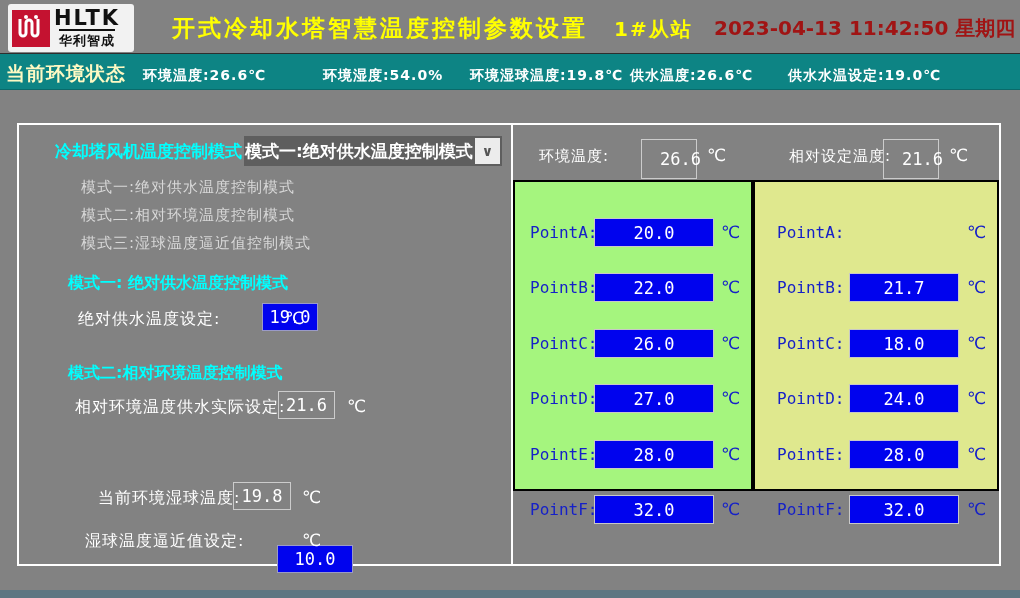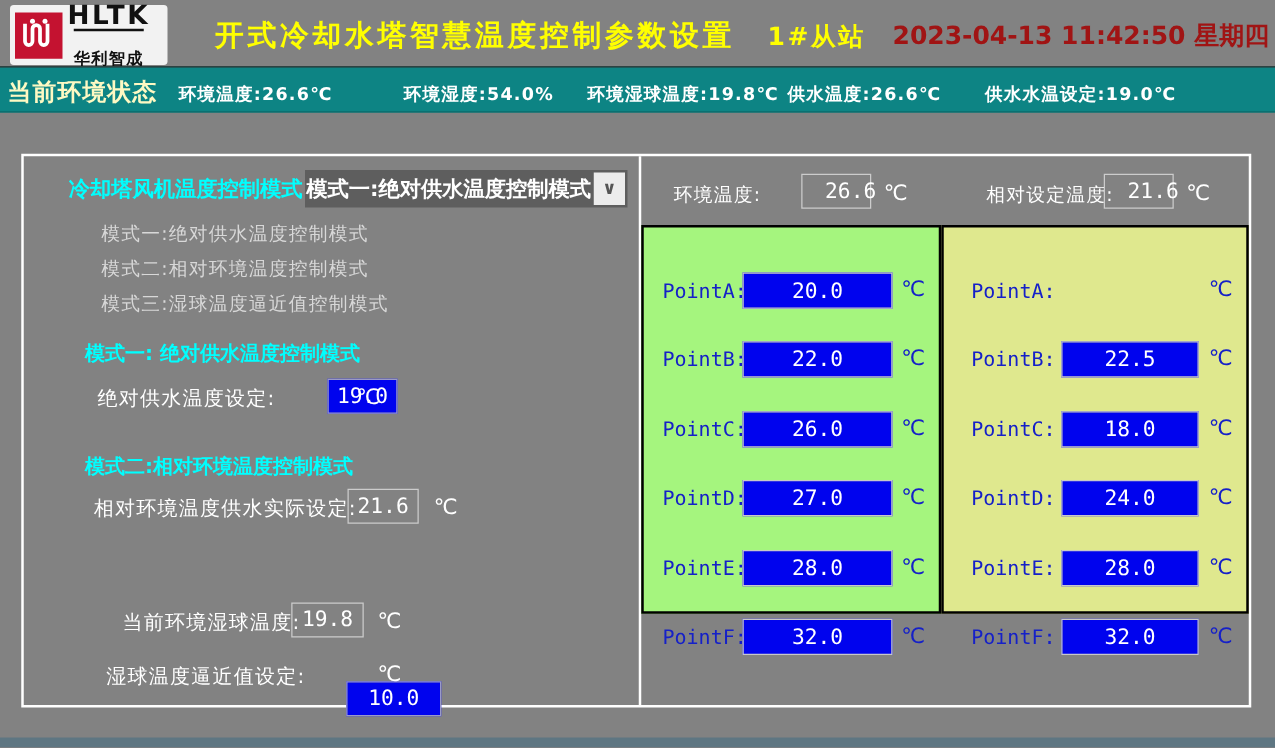--- a/index.html
+++ b/index.html
@@ -13,21 +13,21 @@
 
   
   .header { left:0; top:0; width:1020px; height:53px; background:#828282; }
   .logo { left:8px; top:4px; width:126px; height:48px; background:#f2f2f2;
           border-radius:3px; display:flex; align-items:center; padding:4px; }
   .logo-red { width:38px; height:37px; background:#c41230; display:flex;
               align-items:center; justify-content:center; }
   .logo-text { margin-left:4px; display:flex; flex-direction:column; align-items:center; }
   .logo-brand { font-size:21px; font-weight:bold; color:#111; letter-spacing:2px; line-height:22px; }
   .logo-brand-cn { font-size:13px; font-weight:bold; color:#111; border-top:2px solid #111;
-                   padding-top:13px; letter-spacing:1px; }
+                   padding-top:1px; letter-spacing:1px; }
   .title { left:172px; top:13px; font-size:23px; font-weight:bold; color:#ffff00; letter-spacing:3px; }
   .station { left:614px; top:16px; font-size:20px; font-weight:bold; color:#ffff00; letter-spacing:2px; }
   .datetime { left:714px; top:15px; font-size:20px; font-weight:bold; color:#a01414; }
 
   
   .statusbar { left:0; top:53px; width:1020px; height:37px; background:#0d8484;
                border-top:1px solid #2e2e2e; border-bottom:1px solid #0a6a6a; }
   .status-label { left:6px; top:7px; font-size:19px; font-weight:bold; color:#fef9c3; letter-spacing:1px; }
   .status-item { top:13px; font-size:14px; font-weight:bold; color:#fff; letter-spacing:1px; }
 
@@ -51,21 +51,21 @@
   .field-lbl { font-size:16px; letter-spacing:1px; }
 
   .valbox { height:28px; display:flex; align-items:center; justify-content:center;
             font-family:"DejaVu Sans Mono", monospace; font-size:17px; color:#ffffff; }
   .box-blue { background:#0003ee; border:1px solid #9a9ac8;margin-left:44px; }
   .box-gray { background:transparent; border:1px solid #cccccc; }
 
   
   .right-area { left:492px; top:0px; width:488px; height:439px; border-left:2px solid #ffffff; }
   .rt-lbl { top:22px; font-size:15px; color:#fff; letter-spacing:1px; }
-  .rt-box { top:14px; width:56px; height:28px;padding-left:23px; }
+  .rt-box { top:14px; width:56px; height:40px;padding-left:23px; }
   .rt-unit { top:20px; }
 
   .pt-panel { top:55px; height:311px; border:2px solid #000; }
   .panel-green { left:0px; width:240px; background:#a5f57e; }
   .panel-yellow { left:240px; width:246px; background:#dfe88e; }
   .pt-row { left:0; width:100%; height:29px; }
   .pt-lbl { font-family:"DejaVu Sans Mono", monospace; font-size:16px; color:#1520c8; top:5px; }
   .pt-box { top:0px; height:29px; background:#0003ee; border:1px solid #c8c8c8; }
   .pt-unit { font-size:17px; color:#1520c8; top:4px; }
   .g-lbl { left:15px; } .g-box { left:79px; width:120px; } .g-unit { left:206px; }
@@ -180,21 +180,21 @@
       </div>
     </div>
 
     <div class="abs pt-panel panel-yellow">
       <div class="abs pt-row" style="top:36px">
         <span class="abs pt-lbl y-lbl">PointA:</span>
         <span class="abs pt-unit y-unit">℃</span>
       </div>
       <div class="abs pt-row" style="top:91px">
         <span class="abs pt-lbl y-lbl">PointB:</span>
-        <div class="abs valbox pt-box y-box">22.5</div>
+        <div class="abs valbox pt-box y-box">21.7</div>
         <span class="abs pt-unit y-unit">℃</span>
       </div>
       <div class="abs pt-row" style="top:147px">
         <span class="abs pt-lbl y-lbl">PointC:</span>
         <div class="abs valbox pt-box y-box">18.0</div>
         <span class="abs pt-unit y-unit">℃</span>
       </div>
       <div class="abs pt-row" style="top:202px">
         <span class="abs pt-lbl y-lbl">PointD:</span>
         <div class="abs valbox pt-box y-box">24.0</div>

